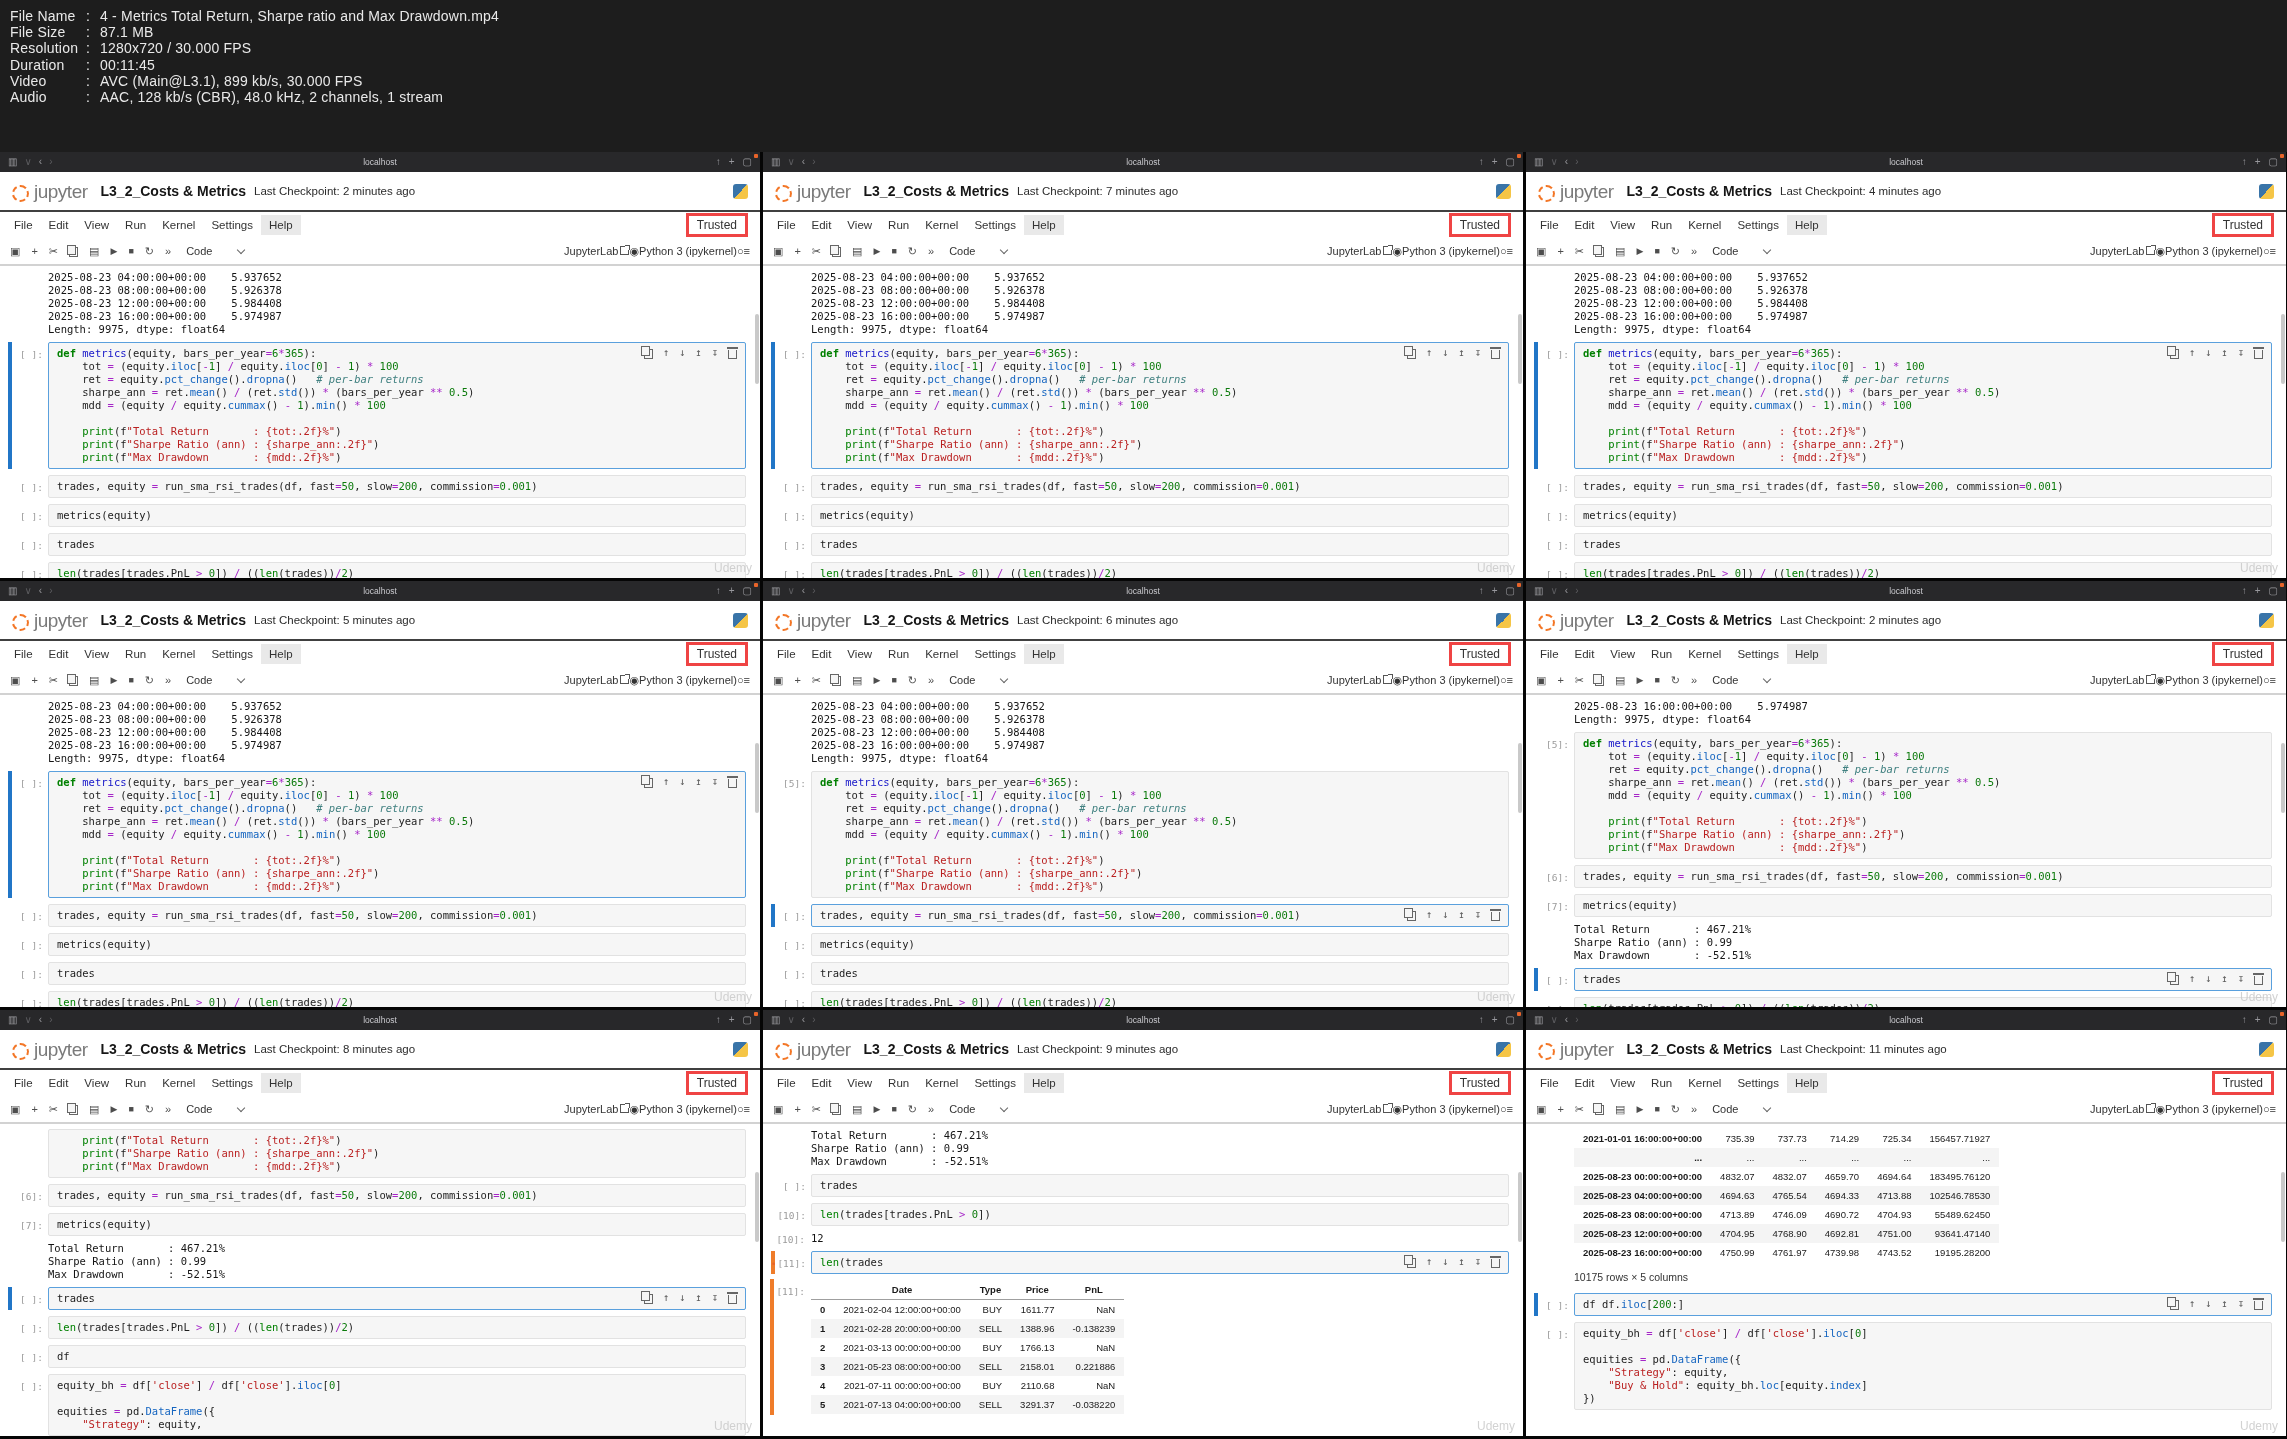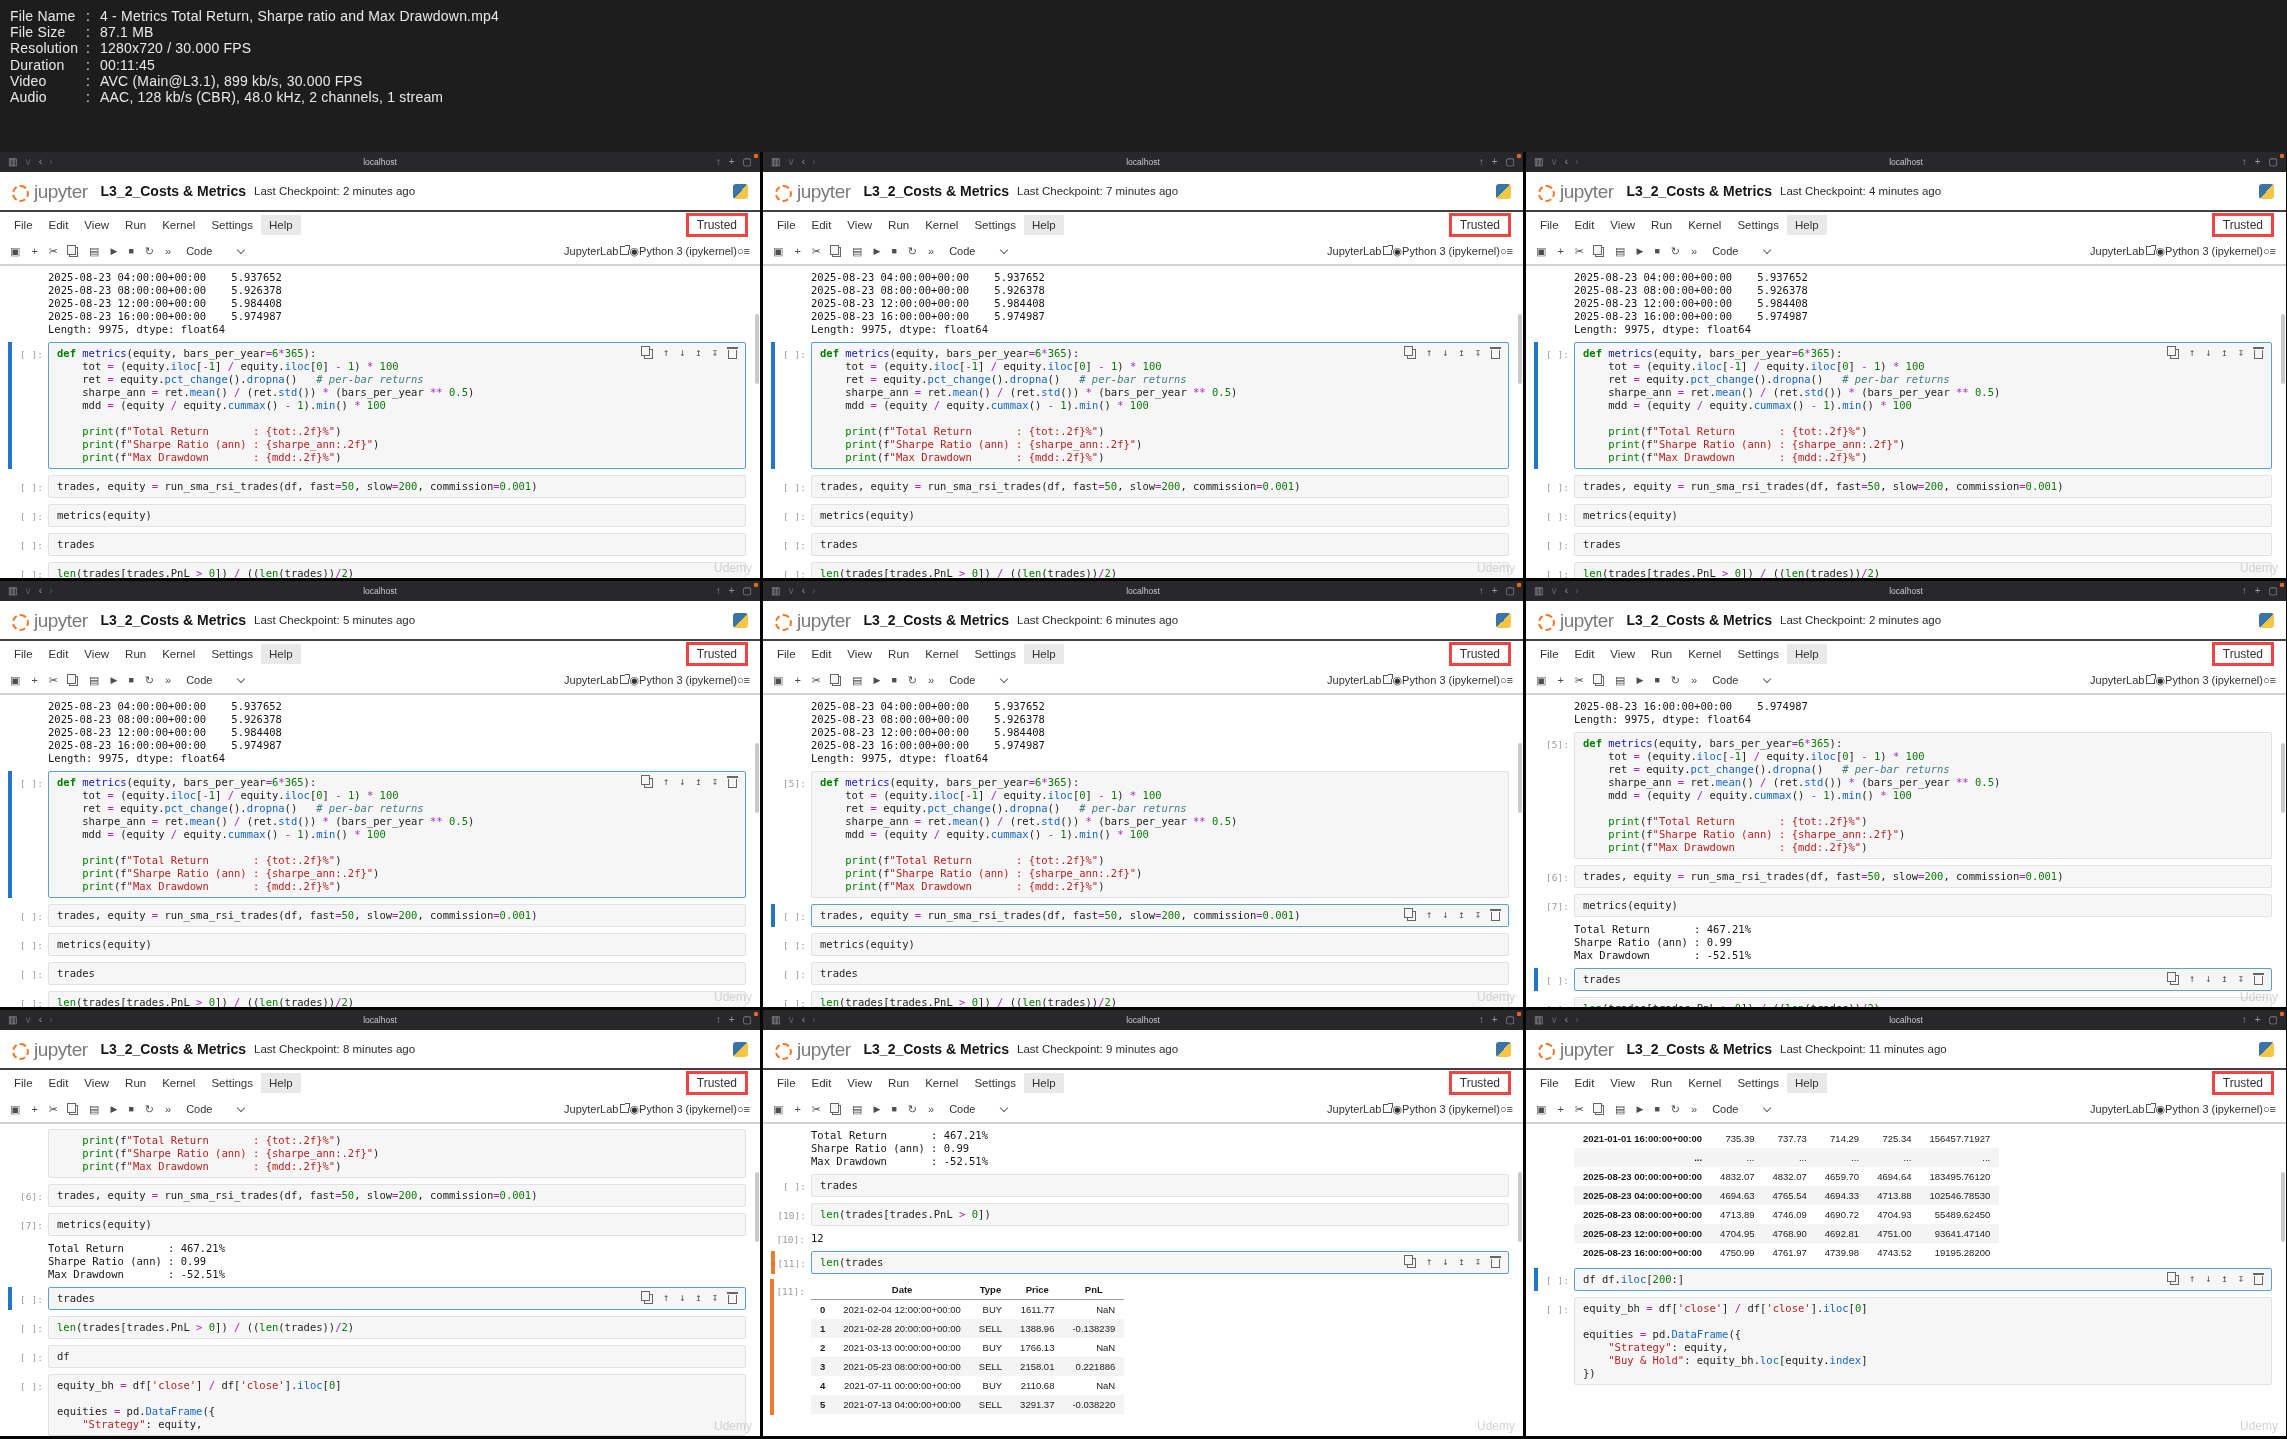--- a/index.html
+++ b/index.html
@@ -1072,20 +1072,23 @@
                 <td class="idx">2025-08-23 16:00:00+00:00</td>
                 <td>4750.99</td>
                 <td>4761.97</td>
                 <td>4739.98</td>
                 <td>4743.52</td>
                 <td>19195.28200</td>
               </tr>
             </tbody>
           </table>
         </div>
+        <div class="plain">
+          <div>10175 rows × 5 columns</div>
+        </div>
         <div class="cell sel bar-blue">
           <span class="prompt">[ ]:</span>
           <div class="ln">df df.<span class="c-bfn">iloc</span>[<span class="c-num">200</span>:]</div>
           <span class="ctb">
             <span class="ic-dup"></span>
             <span>↑</span>
             <span>↓</span>
             <span>↥</span>
             <span>↧</span>
             <span class="ic-trash"></span>

